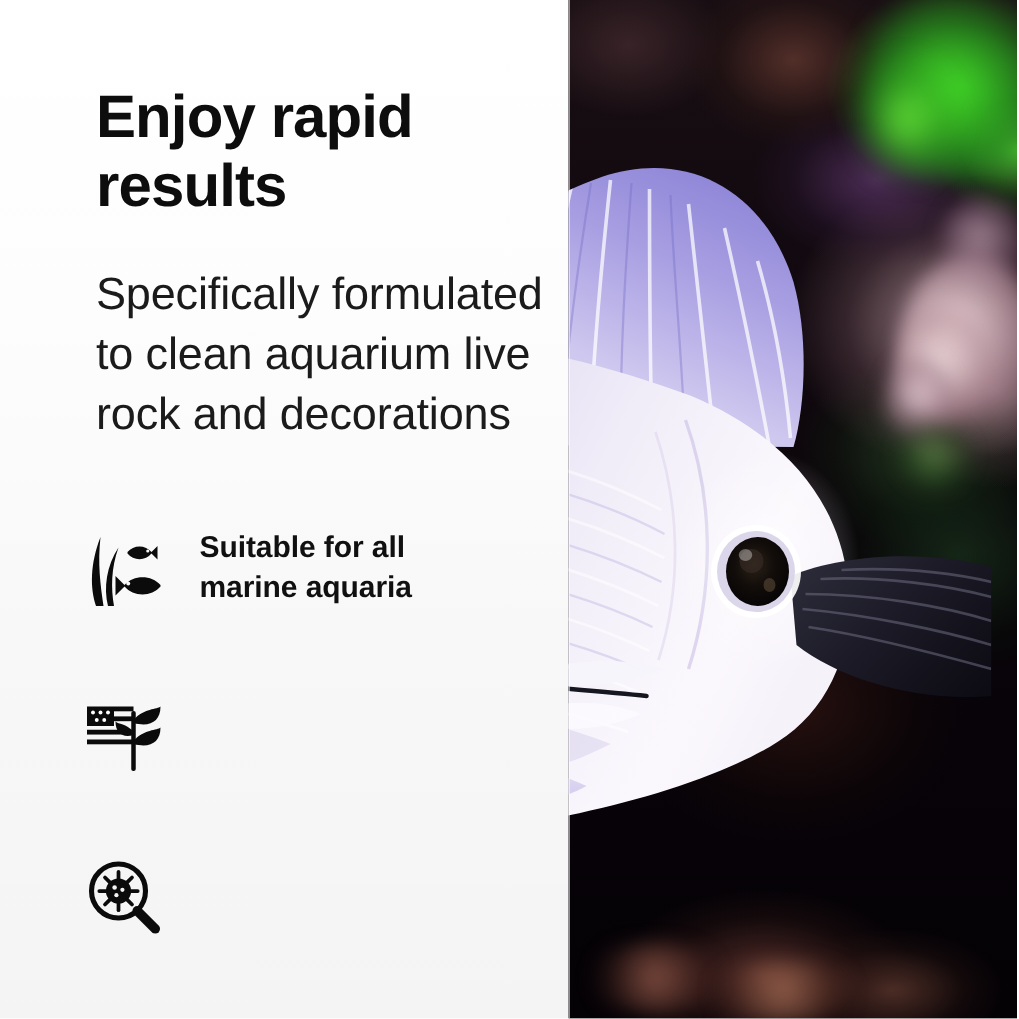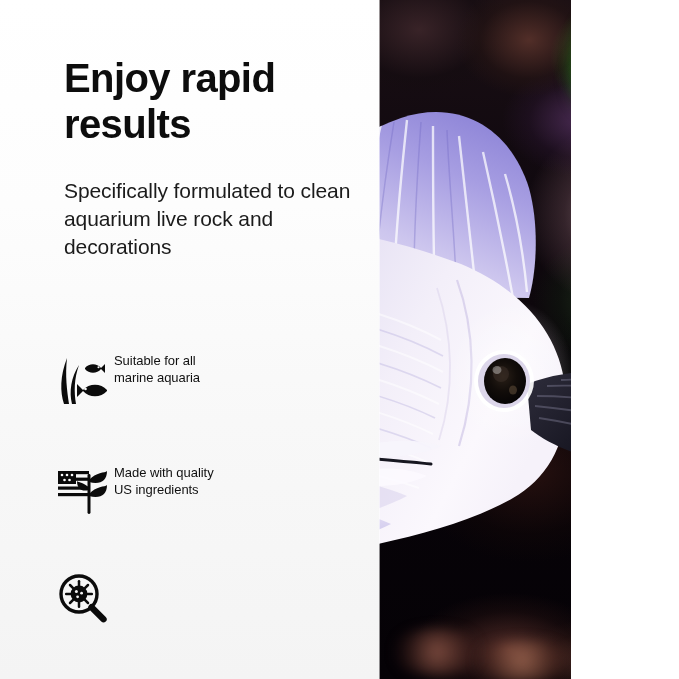--- a/index.html
+++ b/index.html
@@ -9,21 +9,21 @@
   }
   body {
     width: 679px;
     height: 679px;
     font-family: "Liberation Sans", sans-serif;
     overflow: hidden;
   }
 
   .canvas {
     position: relative;
-    width: 571px;
+    width: 678px;
     height: 679px;
     display: flex;
     overflow: hidden;
     align-items: flex-end;
   }
 
   
   .left-panel {
     position: relative;
     width: 379px;
@@ -45,21 +45,21 @@
     color: #0d0d0d;
     margin: 0;
     font-family: "Liberation Sans", sans-serif;
   }
 
   .subhead {
     position: absolute;
     left: 64px;
     top: 177px;
     width: 300px;
-    font-size: 21px;
+    font-size: 30px;
     line-height: 1.33;
     font-weight: 400;
     letter-spacing: -0.1px;
     color: #1b1b1b;
     margin: 0;
   }
 
   .features {
     position: absolute;
     left: 0;
@@ -83,24 +83,25 @@
     width: 62px;
     height: 62px;
     margin-left: 52px;
     display: flex;
     align-items: center;
     justify-content: center;
   }
   .feature-icon svg { display: block; }
 
   .feature-text {
+    margin-left: 19px;
     padding-top: 4px;
-    font-size: 13px;
+    font-size: 20px;
     line-height: 1.33;
-    font-weight: 400;
+    font-weight: 700;
     letter-spacing: -0.05px;
     color: #101010;
     white-space: pre-line;
     max-width: 235px;
   }
 
   
   .photo-panel {
     position: relative;
     width: 300px;
@@ -246,22 +247,20 @@
             <rect x="3" y="22.5" width="31" height="3.2" fill="#0b0b0b"></rect>
             <rect x="3" y="29" width="31" height="3.2" fill="#0b0b0b"></rect>
 
             <rect x="32.5" y="10" width="3" height="40" rx="1.4" fill="#0b0b0b"></rect>
 
             <path d="M34 16 C41 8 50 9 52 7 C52 17 45 21 34 18 Z" fill="#0b0b0b"></path>
             <path d="M34 30 C41 22 50 23 52 21 C52 31 45 35 34 32 Z" fill="#0b0b0b"></path>
             <path d="M34 24 C29 18 24 19 22 17 C22 25 27 28 34 26 Z" fill="#0b0b0b"></path>
           </svg>
         </span>
-        <span class="feature-text">Made with quality
-US ingredients</span>
       </div>
 
       <div class="feature-row r2">
         <span class="feature-icon">
           <svg width="56" height="54" viewBox="0 0 56 54" fill="none" xmlns="http://www.w3.org/2000/svg">
 
             <circle cx="24" cy="22" r="18" stroke="#0b0b0b" stroke-width="3.4" fill="none"></circle>
 
             <path d="M36.5 35.2 L48.5 47.2" stroke="#0b0b0b" stroke-width="6.4" stroke-linecap="round"></path>
 

